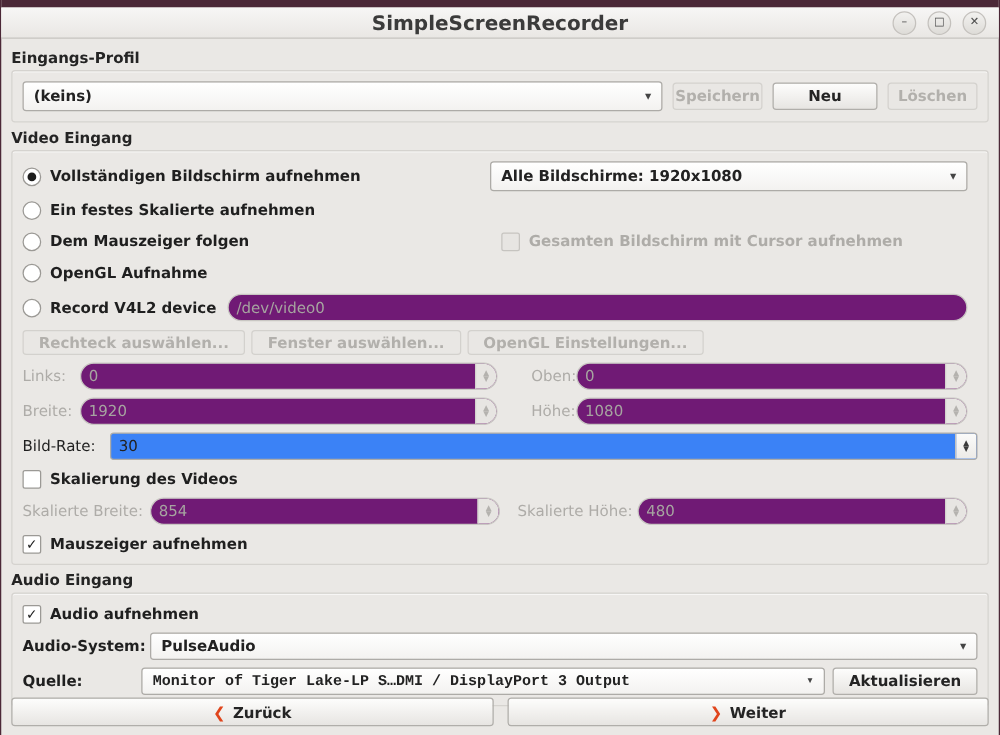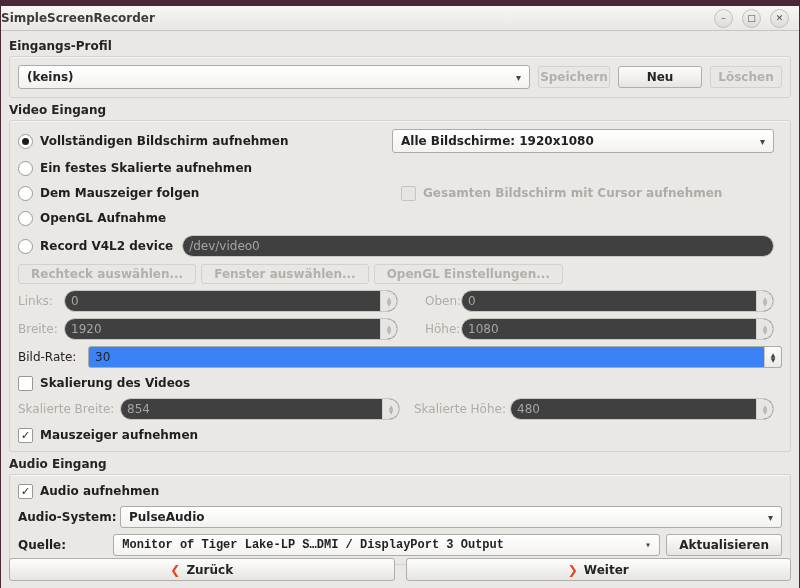--- a/index.html
+++ b/index.html
@@ -17,22 +17,22 @@
     background:#eae8e5;
   }
   
   .titlebar{
     height:24px;
     background:linear-gradient(#f7f6f5,#e9e7e4);
     border-bottom:1px solid #c6c4c0;
     display:flex;align-items:center;position:relative;
   }
   .titlebar .title{
-    position:absolute;left:0;right:0;text-align:left;
-    font-weight:bold;color:#3b3b3b;font-size:12px;
+    position:absolute;left:0;right:0;text-align:center;
+    font-weight:bold;color:#3b3b3b;font-size:16px;
   }
   .win-controls{margin-left:auto;display:flex;gap:9px;padding-right:10px;z-index:2;}
   .win-btn{
     width:17px;height:17px;border-radius:50%;
     background:linear-gradient(#f2f1ef,#dedcd8);
     border:1px solid #c4c1bd;
     display:flex;align-items:center;justify-content:center;
     font-size:9px;color:#4e4e4e;line-height:1;cursor:default;
   }
   
@@ -61,21 +61,21 @@
     font:inherit;color:#222;flex:1;padding:0 6px;min-width:0;
   }
   .spinner{
     width:16px;align-self:stretch;border-left:1px solid #c4c2be;
     display:flex;flex-direction:column;align-items:center;justify-content:center;
     background:linear-gradient(#fbfbfa,#eceae7);
   }
   .spinner span{font-size:6px;line-height:5px;color:#3a3a3a;cursor:default;}
   
   .disabled.combo,.disabled.txtfield,.disabled.spin{
-    background:#404040;border-color:#c9c7c3;border-radius:11px;
+    background:#701a75;border-color:#c9c7c3;border-radius:11px;
   }
   .disabled input{color:#a6a4a0;}
   .disabled .spinner{background:#e7e5e2;border-left-color:#d4d2ce;}
   .disabled .spinner span{color:#b4b2ae;}
   .dis-label{color:#aeaca8 !important;}
   
   .btn{
     height:22px;padding:0 12px;
     background:linear-gradient(#fdfdfc,#e7e5e2);
     border:1px solid #b0aeaa;border-radius:3px;

